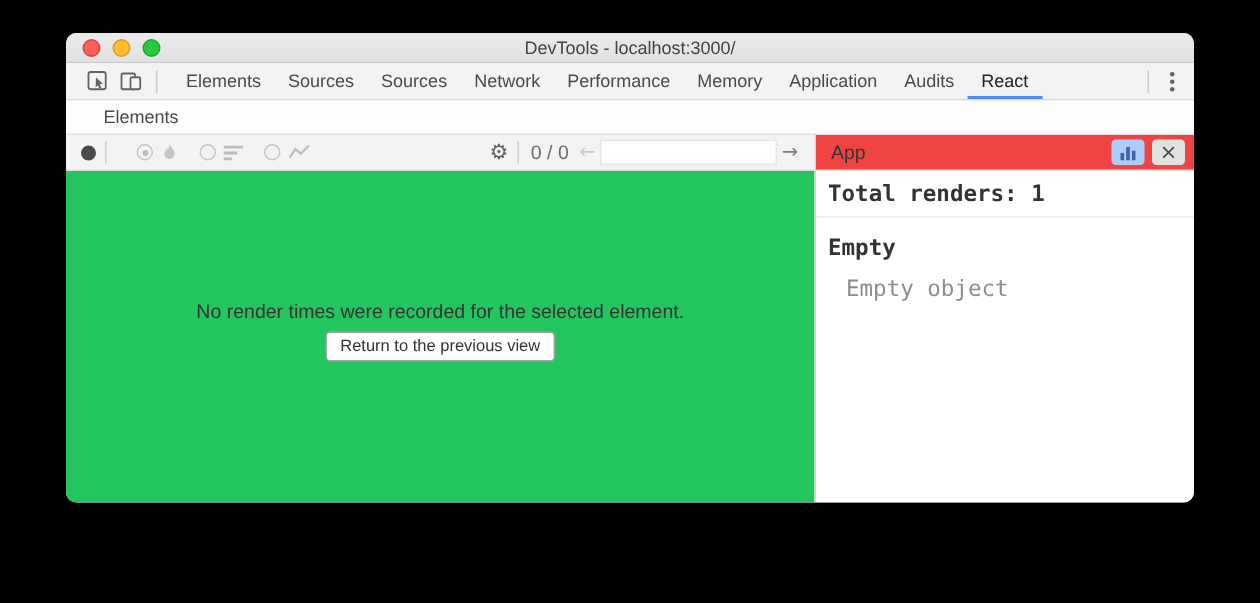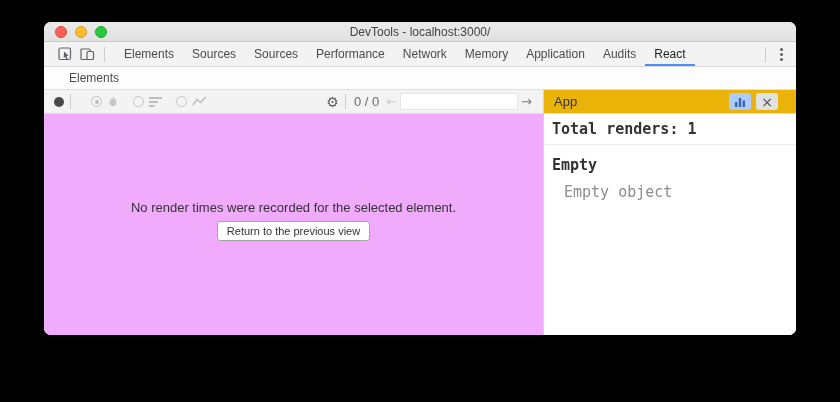--- a/index.html
+++ b/index.html
@@ -66,32 +66,32 @@
   .gear{ margin-left:auto; font-family:"DejaVu Sans", sans-serif; font-size:14px; color:#5f5f5f; line-height:1; cursor:default; }
   .counter{ font-size:13px; color:#6b6b6b; margin:0 4px 0 2px; white-space:nowrap; }
   .nav-arrow{ font-family:"DejaVu Sans", sans-serif; font-size:13px; line-height:1; padding:0 3px; cursor:default; }
   .nav-arrow.prev{ color:#c9c9c9; }
   .nav-arrow.next{ color:#7c7c7c; }
   .search{ width:118px; height:17px; border:1px solid #e6e6e6; background:#fff; outline:none; font-size:11px; padding:0 4px; }
 
   .pane-sep{ width:1px; background:#d5d5d5; flex:0 0 1px; }
 
   .panel-header{
-    flex:1; background:#eab308; border-bottom:1px solid #ddd;
-    display:flex; align-items:center; padding:0 18px 0 10px;
+    flex:1; background:#ef4444; border-bottom:1px solid #ddd;
+    display:flex; align-items:center; padding:0 6px 0 10px;
   }
   .panel-title{ font-size:13px; color:#333; flex:1; }
   .icon-btn{ width:22px; height:17px; border-radius:3px; display:flex; align-items:center; justify-content:center; margin-left:5px; cursor:default; }
   .icon-btn.chart{ background:#aecbfa; }
   .icon-btn.close{ background:#e1e1e1; font-family:"DejaVu Sans", sans-serif; font-size:14px; color:#4d4d4d; line-height:1; }
 
   
   .content{ flex:1; display:flex; align-items:stretch; min-height:0; }
   .main-pane{
-    width:499px; flex:0 0 499px; background:#f0abfc;
+    width:499px; flex:0 0 499px; background:#22c55e;
     display:flex; flex-direction:column; align-items:center; padding-top:86px;
   }
   .empty-msg{ font-size:13px; color:#333; }
   .return-btn{
     margin-top:6px; font-family:"Liberation Sans", sans-serif; font-size:11px; color:#333;
     background:#fff; border:1px solid #a6a6a6; border-radius:3px; padding:3px 9px; cursor:default;
   }
   .side-panel{ flex:1; background:#fff; font-family:"DejaVu Sans Mono", monospace; font-size:15px; }
   .renders-row{ padding:6px 8px; border-bottom:1px solid #ececec; color:#333; font-weight:bold; }
   .props-heading{ padding:11px 8px 0 8px; color:#333; font-weight:bold; }
@@ -124,22 +124,22 @@
       <svg width="15" height="14" viewBox="0 0 15 14">
         <rect x="1" y="2" width="9" height="10.5" rx="1" fill="none" stroke="#5f6368" stroke-width="1.2"></rect>
         <rect x="7" y="4.5" width="6.5" height="8" rx="1" fill="#f3f3f3" stroke="#5f6368" stroke-width="1.2"></rect>
       </svg>
     </span>
     <span class="vdiv"></span>
     <div class="tabs">
       <div class="tab">Elements</div>
       <div class="tab">Sources</div>
       <div class="tab">Sources</div>
+      <div class="tab">Network</div>
       <div class="tab">Performance</div>
-      <div class="tab">Network</div>
       <div class="tab">Memory</div>
       <div class="tab">Application</div>
       <div class="tab">Audits</div>
       <div class="tab active">React</div>
     </div>
     <span class="vdiv"></span>
     <span class="kebab">
         <i></i>
         <i></i>
         <i></i>

